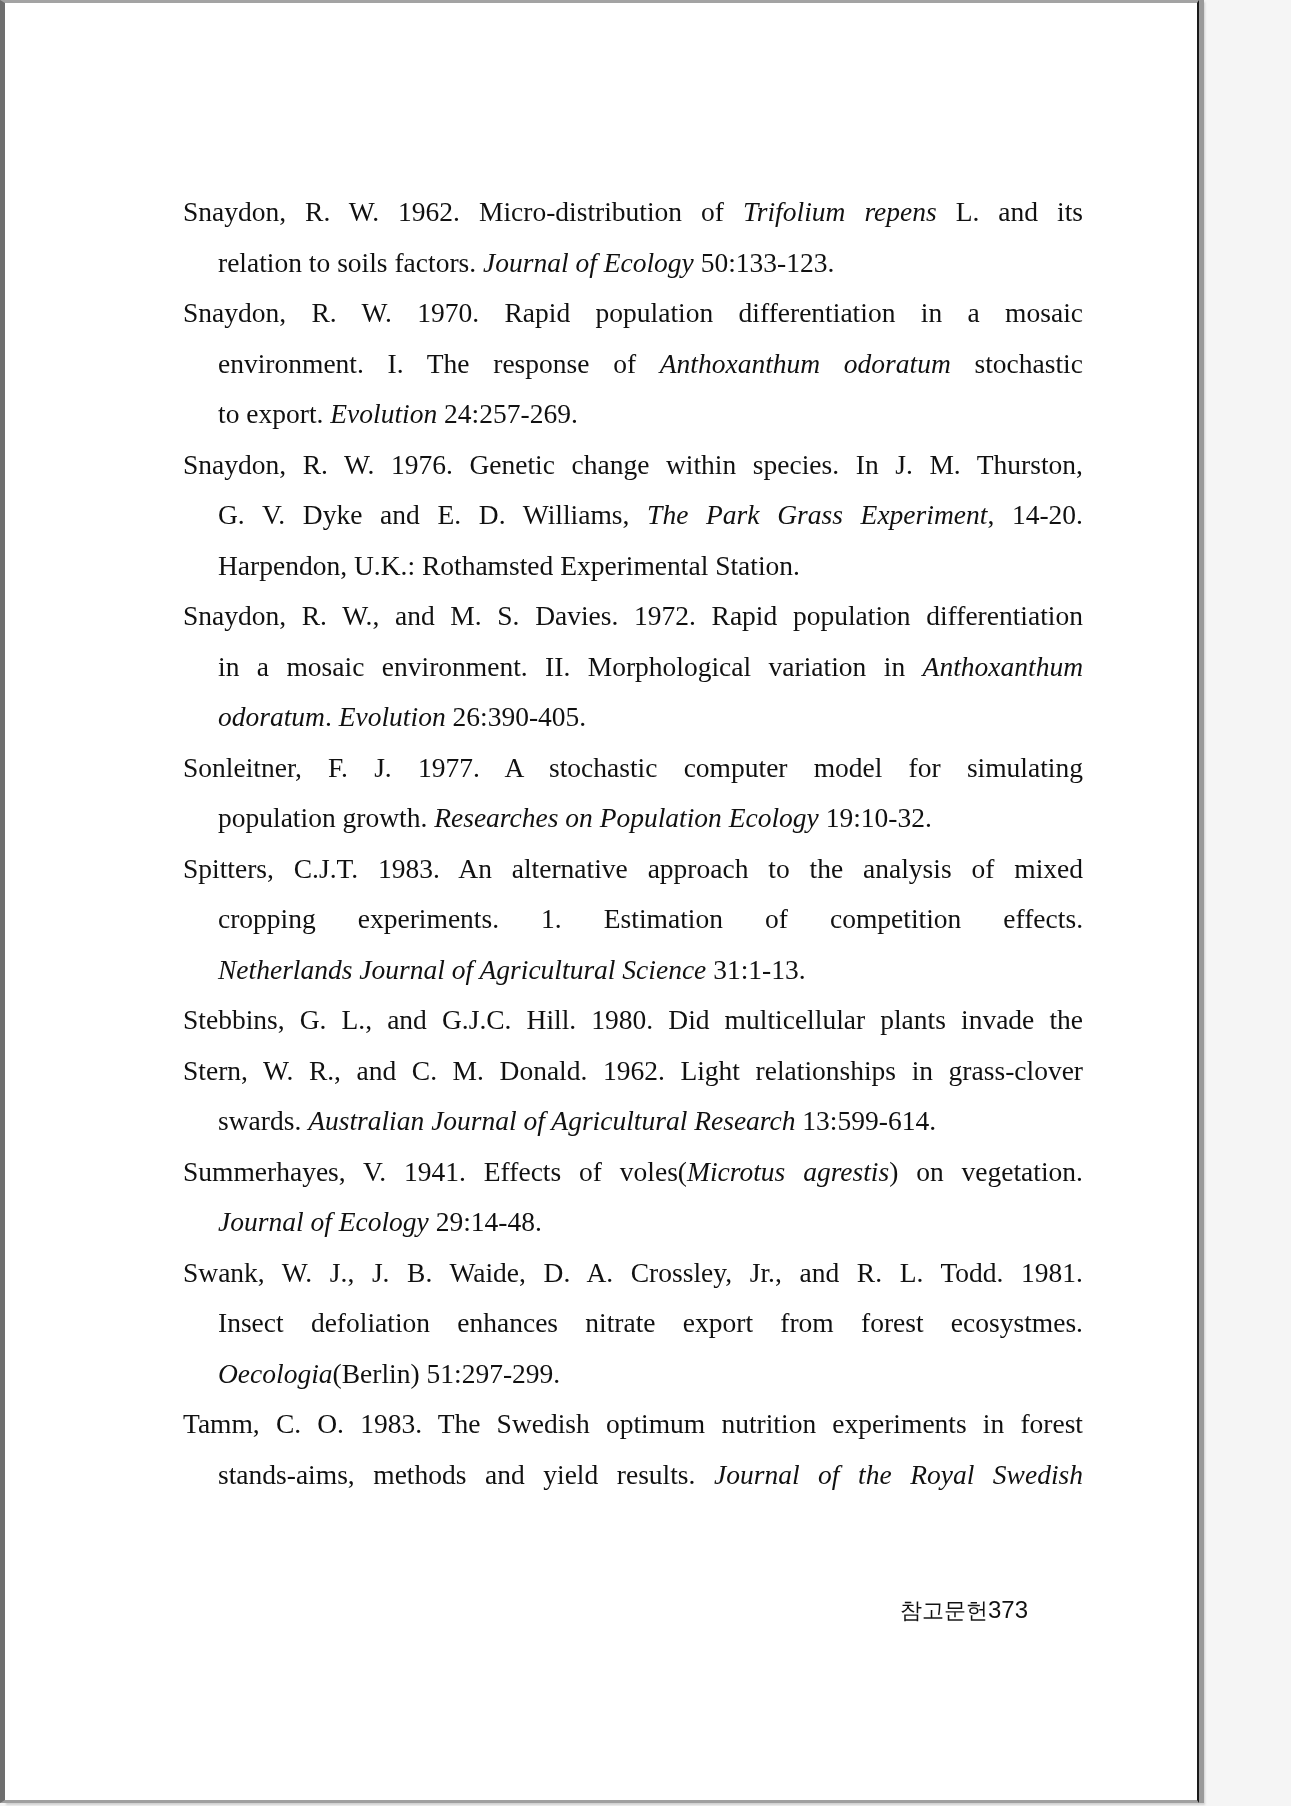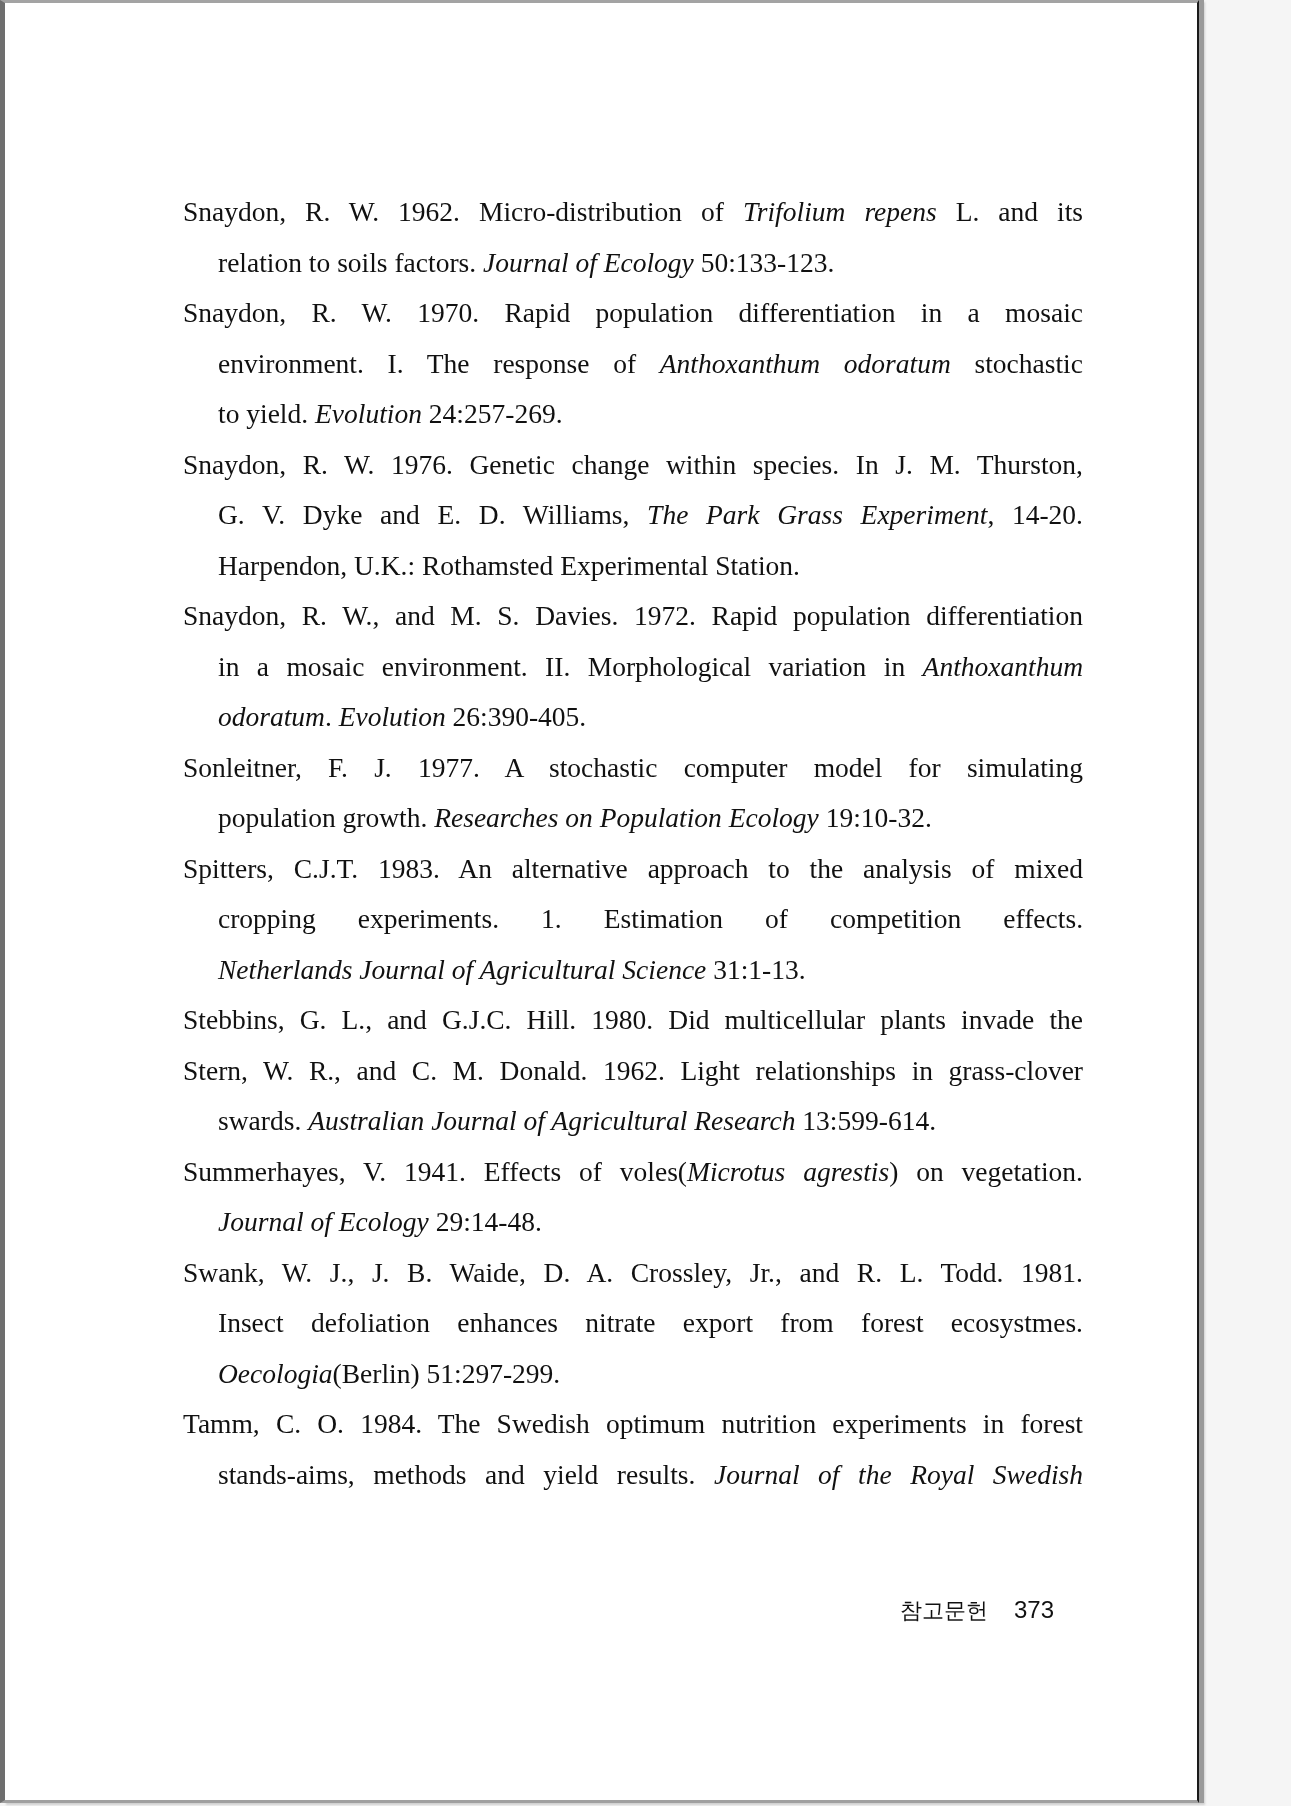--- a/index.html
+++ b/index.html
@@ -45,36 +45,35 @@
     position: absolute;
     left: 895px; top: 1593px;
     font-family: "DejaVu Sans", sans-serif;
     font-size: 22px;
     color: #111;
     white-space: nowrap;
   }
   .footer .num {
     font-family: "Liberation Sans", sans-serif;
     font-size: 24px;
-    margin-left: 26px;
   }
 </style>
 </head>
 <body>
 
 <div class="page">
   <div class="refs" id="refs">
       <div>
         <div class="line"><span>Snaydon, R. W. 1962. Micro-distribution of </span><span class="it">Trifolium repens</span><span> L. and its</span></div>
         <div class="line indent last"><span>relation to soils factors. </span><span class="it">Journal of Ecology</span><span> 50:133-123.</span></div>
       </div>
       <div>
         <div class="line"><span>Snaydon, R. W. 1970. Rapid population differentiation in a mosaic</span></div>
         <div class="line indent"><span>environment. I. The response of </span><span class="it">Anthoxanthum odoratum</span><span> stochastic</span></div>
-        <div class="line indent last"><span>to yield. </span><span class="it">Evolution</span><span> 24:257-269.</span></div>
+        <div class="line indent last"><span>to export. </span><span class="it">Evolution</span><span> 24:257-269.</span></div>
       </div>
       <div>
         <div class="line"><span>Snaydon, R. W. 1976. Genetic change within species. In J. M. Thurston,</span></div>
         <div class="line indent"><span>G. V. Dyke and E. D. Williams, </span><span class="it">The Park Grass Experiment</span><span>, 14-20.</span></div>
         <div class="line indent last"><span>Harpendon, U.K.: Rothamsted Experimental Station.</span></div>
       </div>
       <div>
         <div class="line"><span>Snaydon, R. W., and M. S. Davies. 1972. Rapid population differentiation</span></div>
         <div class="line indent"><span>in a mosaic environment. II. Morphological variation in </span><span class="it">Anthoxanthum</span></div>
         <div class="line indent last"><span class="it">odoratum</span><span>. </span><span class="it">Evolution</span><span> 26:390-405.</span></div>
@@ -98,20 +97,20 @@
       <div>
         <div class="line"><span>Summerhayes, V. 1941. Effects of voles(</span><span class="it">Microtus agrestis</span><span>) on vegetation.</span></div>
         <div class="line indent last"><span class="it">Journal of Ecology</span><span> 29:14-48.</span></div>
       </div>
       <div>
         <div class="line"><span>Swank, W. J., J. B. Waide, D. A. Crossley, Jr., and R. L. Todd. 1981.</span></div>
         <div class="line indent"><span>Insect defoliation enhances nitrate export from forest ecosystmes.</span></div>
         <div class="line indent last"><span class="it">Oecologia</span><span>(Berlin) 51:297-299.</span></div>
       </div>
       <div>
-        <div class="line"><span>Tamm, C. O. 1984. The Swedish optimum nutrition experiments in forest</span></div>
+        <div class="line"><span>Tamm, C. O. 1983. The Swedish optimum nutrition experiments in forest</span></div>
         <div class="line indent"><span>stands-aims, methods and yield results. </span><span class="it">Journal of the Royal Swedish</span></div>
       </div>
     </div>
   <div class="footer">
     <span>참고문헌</span><span class="num">373</span>
   </div>
 </div>
 
 </body></html>

